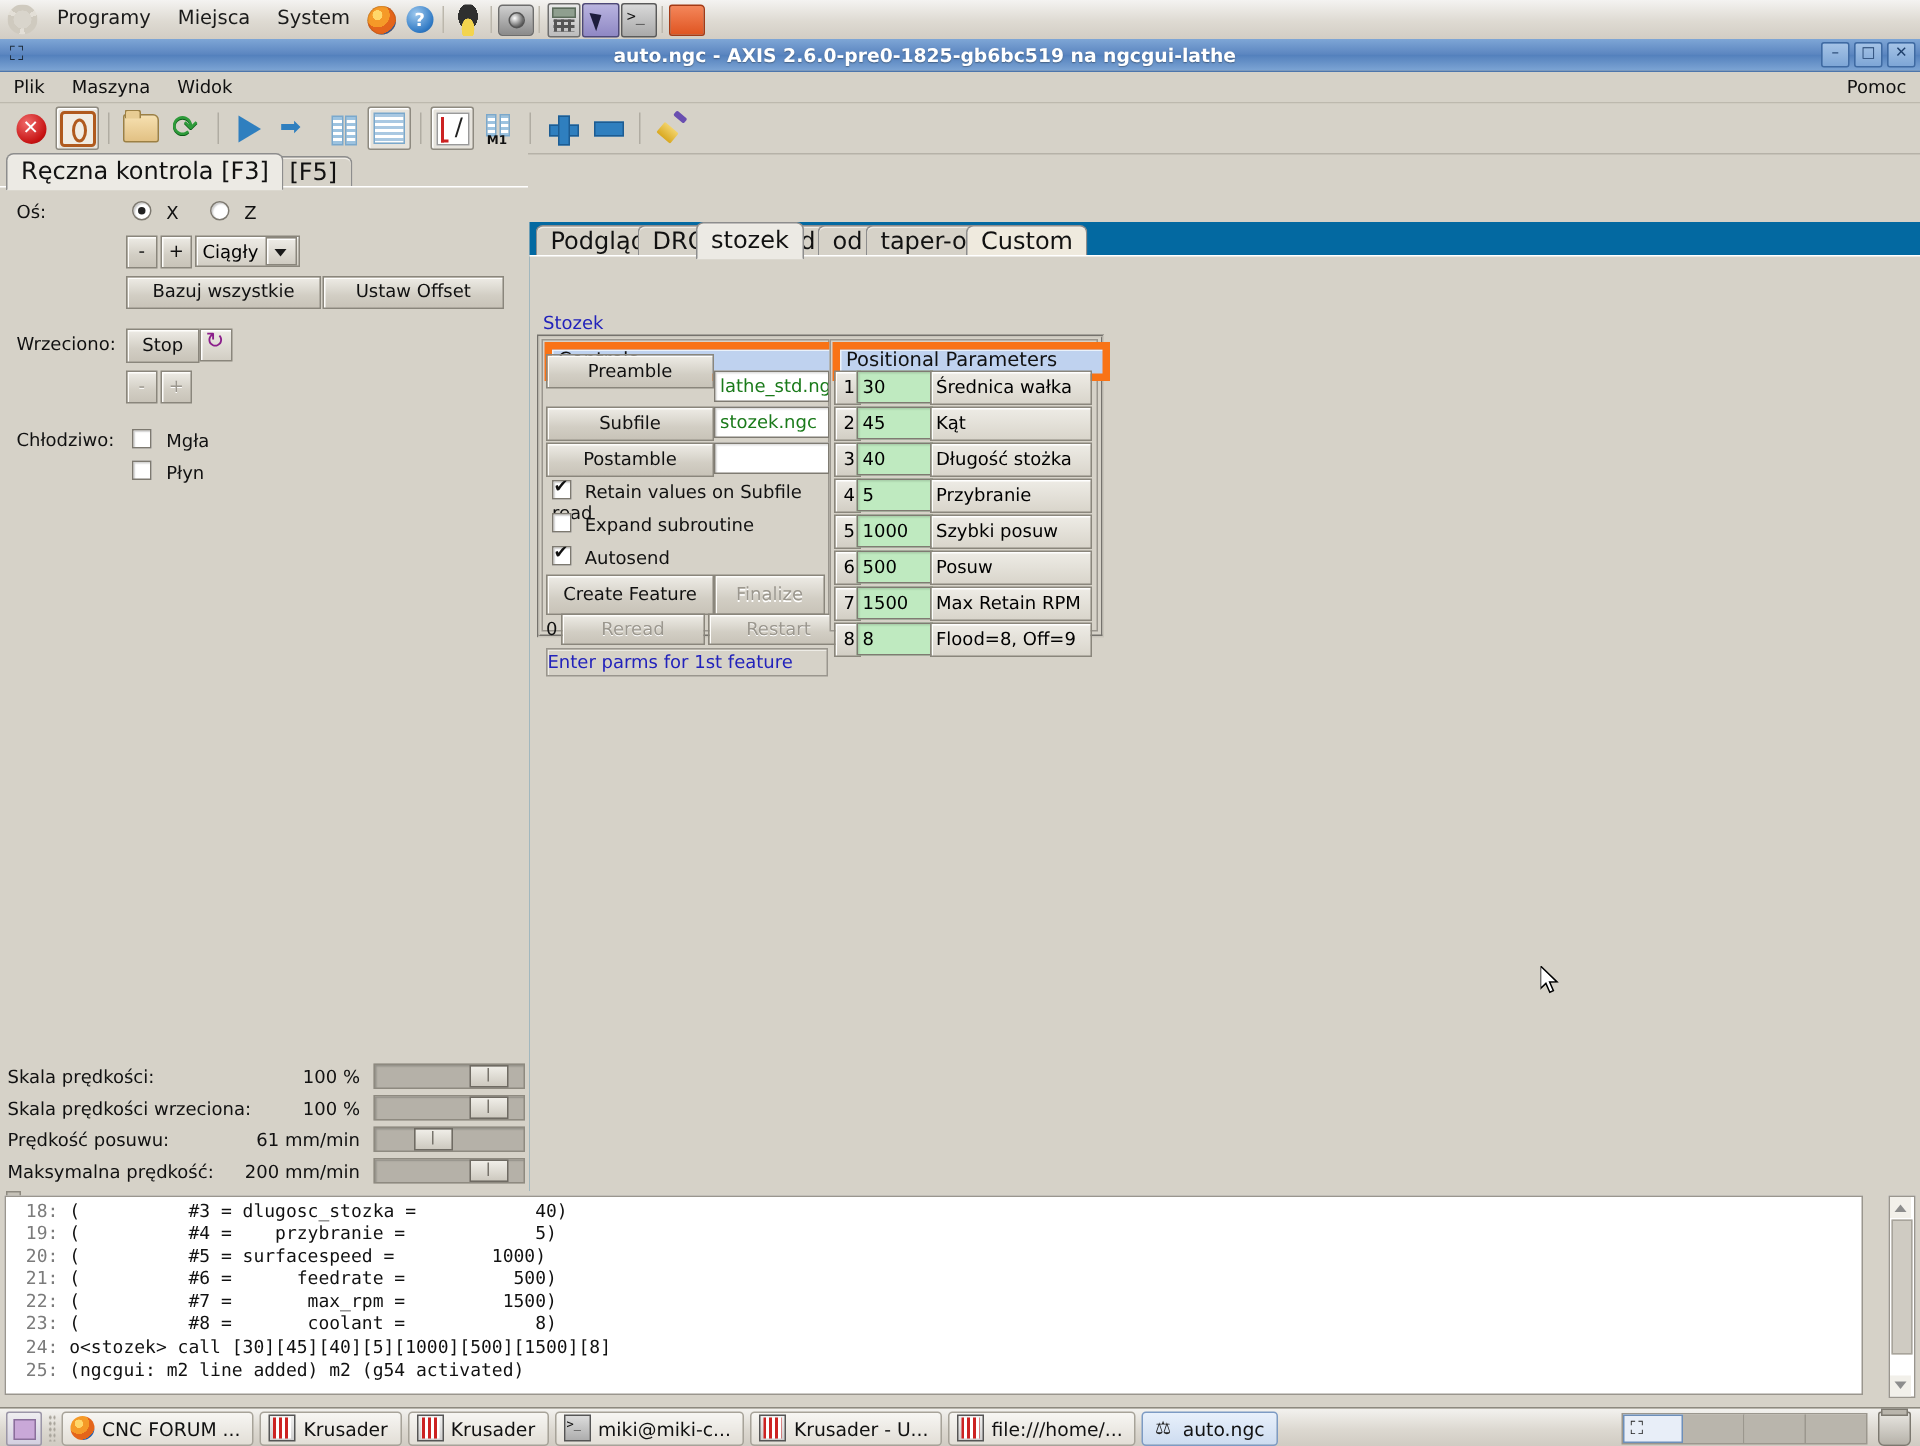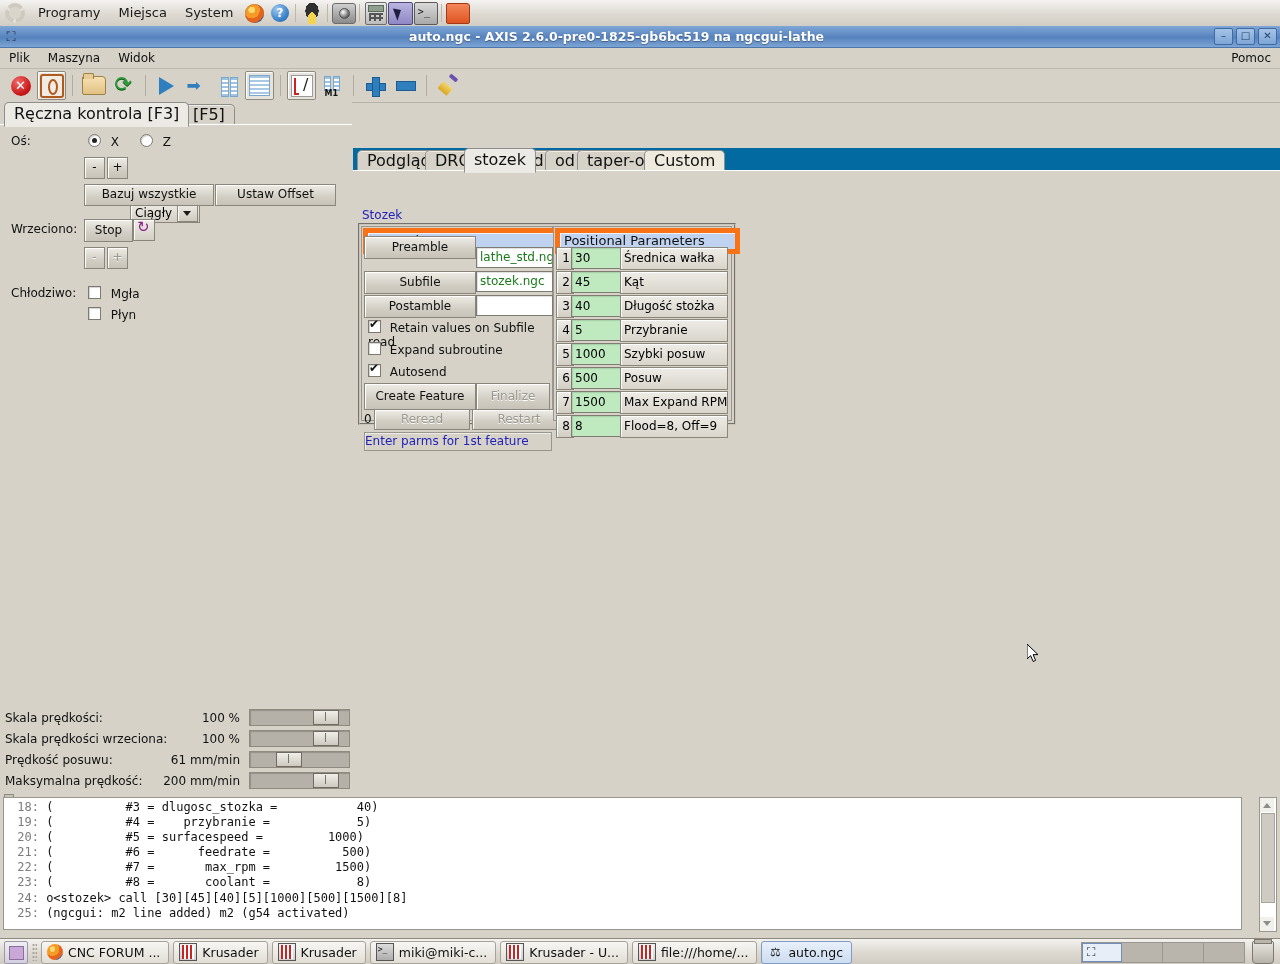--- a/index.html
+++ b/index.html
@@ -352,21 +352,21 @@
             <span class="radio on"></span>
             <span class="lbl" style="margin-left:6px;">X</span>
           </div>
           <div class="row" style="left:140px;top:9px;">
             <span class="radio"></span>
             <span class="lbl" style="margin-left:6px;">Z</span>
           </div>
 
           <div class="row btn" style="left:84px;top:32px;width:19px;height:20px;line-height:19px;">-</div>
           <div class="row btn" style="left:107px;top:32px;width:19px;height:20px;line-height:19px;">+</div>
-          <div class="row combo" style="left:130px;top:32px;width:68px;margin-top:45px;">
+          <div class="row combo" style="left:130px;top:32px;width:68px;">
             <div class="txt">Ciągły</div>
             <div class="arr"></div>
           </div>
 
           <div class="row btn" style="left:84px;top:59px;width:128px;height:20px;line-height:19px;">Bazuj wszystkie</div>
           <div class="row btn" style="left:215px;top:59px;width:119px;height:20px;line-height:19px;">Ustaw Offset</div>
 
           <div class="row lbl" style="left:11px;top:97px;">Wrzeciono:</div>
           <div class="row btn" style="left:84px;top:94px;width:47px;height:21px;line-height:20px;">Stop</div>
           <div class="row spindleico" style="left:133px;top:94px;"></div>
@@ -495,21 +495,21 @@
                   <div class="ppdesc" style="position:absolute;left:66px;top:116px;width:103px;height:21px;">Szybki posuw</div>
                 </div>
                 <div>
                   <div class="ppnum" style="position:absolute;left:2px;top:140px;width:13px;height:21px;">6</div>
                   <div class="ppval" style="position:absolute;left:17px;top:140px;width:46px;height:20px;">500</div>
                   <div class="ppdesc" style="position:absolute;left:66px;top:140px;width:103px;height:21px;">Posuw</div>
                 </div>
                 <div>
                   <div class="ppnum" style="position:absolute;left:2px;top:164px;width:13px;height:21px;">7</div>
                   <div class="ppval" style="position:absolute;left:17px;top:164px;width:46px;height:20px;">1500</div>
-                  <div class="ppdesc" style="position:absolute;left:66px;top:164px;width:103px;height:21px;">Max Expand RPM</div>
+                  <div class="ppdesc" style="position:absolute;left:66px;top:164px;width:103px;height:21px;">Max Retain RPM</div>
                 </div>
                 <div>
                   <div class="ppnum" style="position:absolute;left:2px;top:188px;width:13px;height:21px;">8</div>
                   <div class="ppval" style="position:absolute;left:17px;top:188px;width:46px;height:20px;">8</div>
                   <div class="ppdesc" style="position:absolute;left:66px;top:188px;width:103px;height:21px;">Flood=8, Off=9</div>
                 </div>
               </div>
           </div>
         </div>
       </div>

